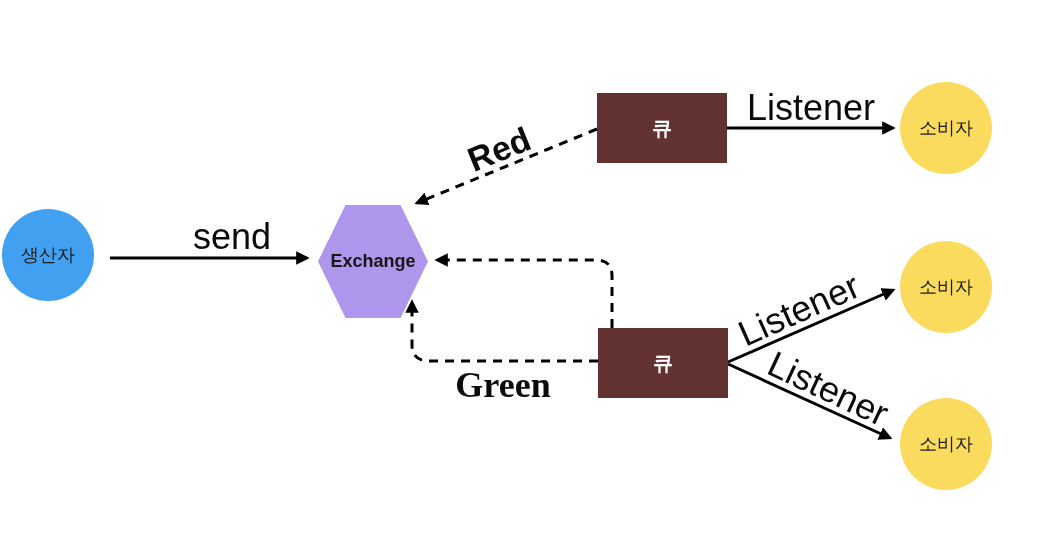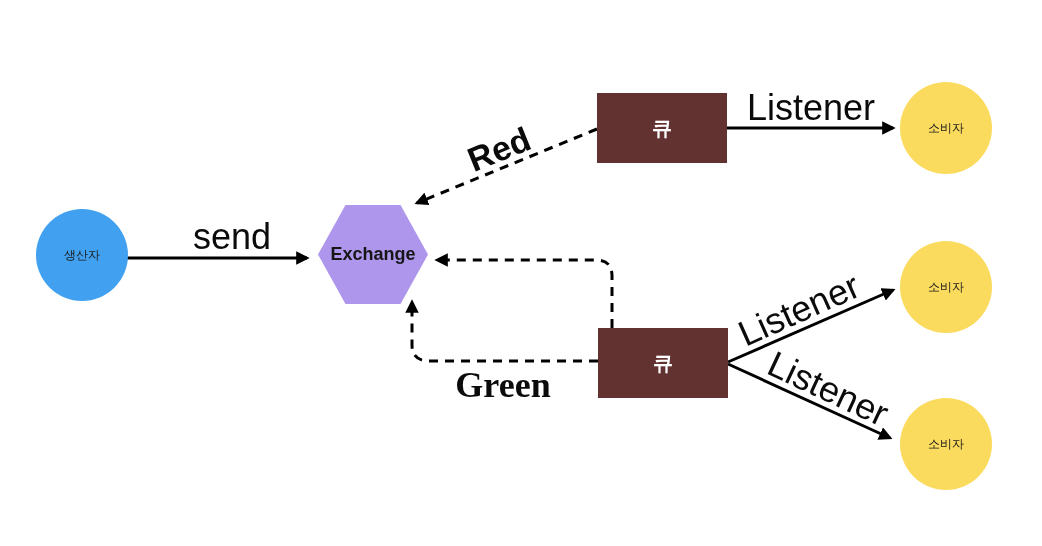--- a/index.html
+++ b/index.html
@@ -18,28 +18,28 @@
   .edge { stroke: var(--color-line, #000000); fill: none; }
   .edge.solid { stroke-width: 3; }
   .edge.dashed { stroke-width: 3; stroke-dasharray: 9 7; }
 
   .node {
     position: absolute;
     display: flex; align-items: center; justify-content: center;
     text-align: center;
     color: #1a1a1a;
   }
-  .circle { width: 92px; height: 92px; border-radius: 50%; font-size: 12px; }
-  .producer { left: 36px; top: 209px; background: var(--color-producer, #42A0F0); justify-content: center; }
+  .circle { width: 92px; height: 92px; border-radius: 50%; font-size: 18px; }
+  .producer { left: 2px; top: 209px; background: var(--color-producer, #42A0F0); justify-content: center; }
   .consumer { background: var(--color-consumer, #FBDB5E); }
   .consumer-1 { left: 900px; top: 82px; }
   .consumer-2 { left: 900px; top: 241px; }
   .consumer-3 { left: 900px; top: 398px; }
   .hexagon {
-    left: 318px; top: 205px; width: 110px; height: 99px;
+    left: 318px; top: 205px; width: 110px; height: 113px;
     background: var(--color-exchange, #AE96EC);
     clip-path: polygon(25% 0%, 75% 0%, 100% 50%, 75% 100%, 25% 100%, 0% 50%);
     font-weight: bold; font-size: 18px; color: #161616;
   }
   .queue {
     width: 130px; height: 70px;
     background: var(--color-queue, #623230);
     color: var(--color-queue_text, #ffffff);
     font-weight: bold; font-size: 20px;
   }

